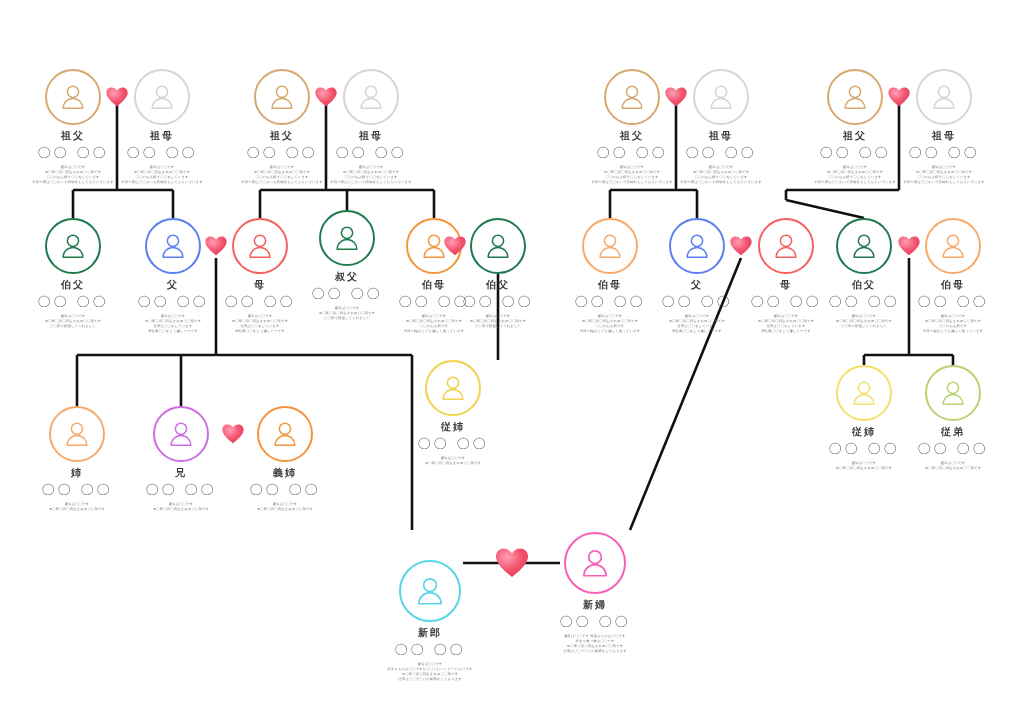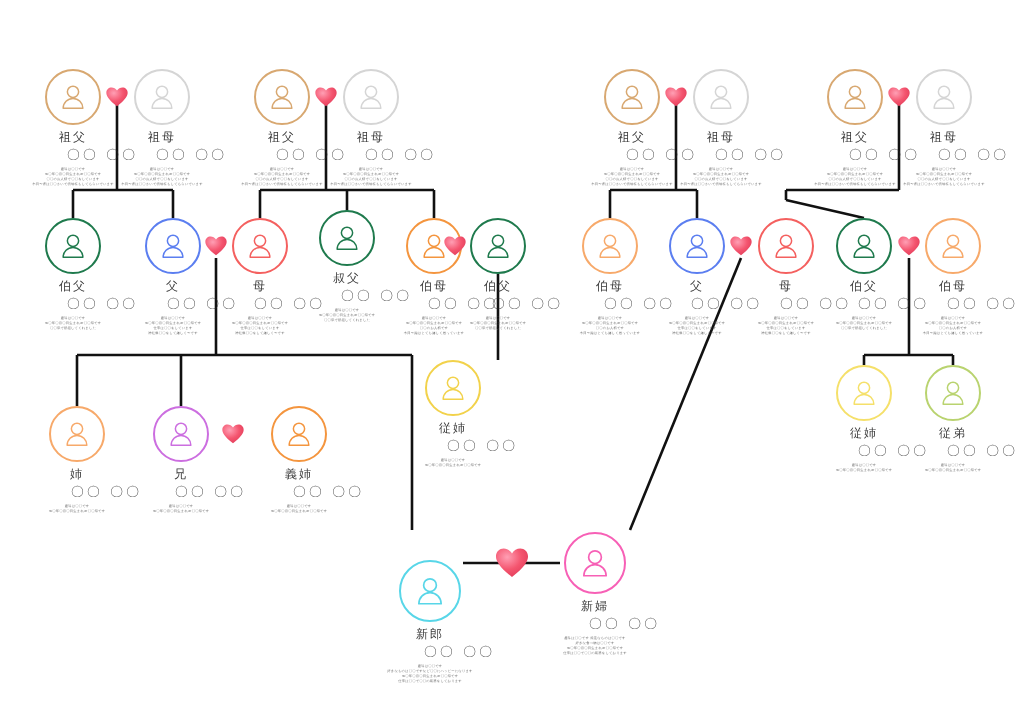--- a/index.html
+++ b/index.html
@@ -12,26 +12,26 @@
 
   .node{position:absolute;width:130px;margin-left:-65px;text-align:center;}
   .ring{
     width:56px;height:56px;border-radius:50%;
     border:2px solid #ccc;box-sizing:border-box;
     margin:0 auto;position:relative;background:#fff;
   }
   .ring.big{width:62px;height:62px;}
   .ring svg{position:absolute;left:50%;top:50%;transform:translate(-50%,-50%);}
   .rel{
-    font-size:12px;color:#3a3a3a;margin-top:6px;letter-spacing:2px;
-    line-height:1;font-weight:400;
+    font-size:10px;color:#3a3a3a;margin-top:6px;letter-spacing:2px;
+    line-height:1;font-weight:700;
   }
   .name{
     font-size:13px;color:#2b2b2b;margin-top:5px;letter-spacing:3px;
-    line-height:1;font-weight:400;white-space:nowrap;text-align:right;
+    line-height:1;font-weight:400;white-space:nowrap;
   }
   .desc{
     font-size:3.3px;color:#6d6d6d;margin-top:6px;line-height:1.55;
     letter-spacing:.2px;white-space:pre-line;
   }
 
   .heart{position:absolute;width:22px;height:20px;margin-left:-11px;margin-top:-10px;}
   .heart.big{width:34px;height:30px;margin-left:-17px;margin-top:-15px;}
 </style>
 </head>
@@ -341,21 +341,21 @@
           <svg width="30" height="30" viewBox="0 0 32 32">
             <circle cx="16" cy="10.5" r="6" fill="none" stroke="#cc6ee0" stroke-width="1.6"></circle>
             <path d="M5.5 28 a10.5 10.5 0 0 1 21 0 z" fill="none" stroke="#cc6ee0" stroke-width="1.6" stroke-linejoin="round"></path>
           </svg>
         </div>
         <div class="rel">兄</div>
         <div class="name">〇〇 〇〇</div>
         <div class="desc">趣味は〇〇です
 ≪〇年〇月〇日生まれ≫〇〇県です</div>
       </div>
-      <div class="node" style="left: 299px; top: 406px;">
+      <div class="node" style="left: 285px; top: 406px;">
         <div class="ring" style="border-color: rgb(244, 149, 62);">
           <svg width="30" height="30" viewBox="0 0 32 32">
             <circle cx="16" cy="10.5" r="6" fill="none" stroke="#f4953e" stroke-width="1.6"></circle>
             <path d="M5.5 28 a10.5 10.5 0 0 1 21 0 z" fill="none" stroke="#f4953e" stroke-width="1.6" stroke-linejoin="round"></path>
           </svg>
         </div>
         <div class="rel">義姉</div>
         <div class="name">〇〇 〇〇</div>
         <div class="desc">趣味は〇〇です
 ≪〇年〇月〇日生まれ≫〇〇県です</div>

